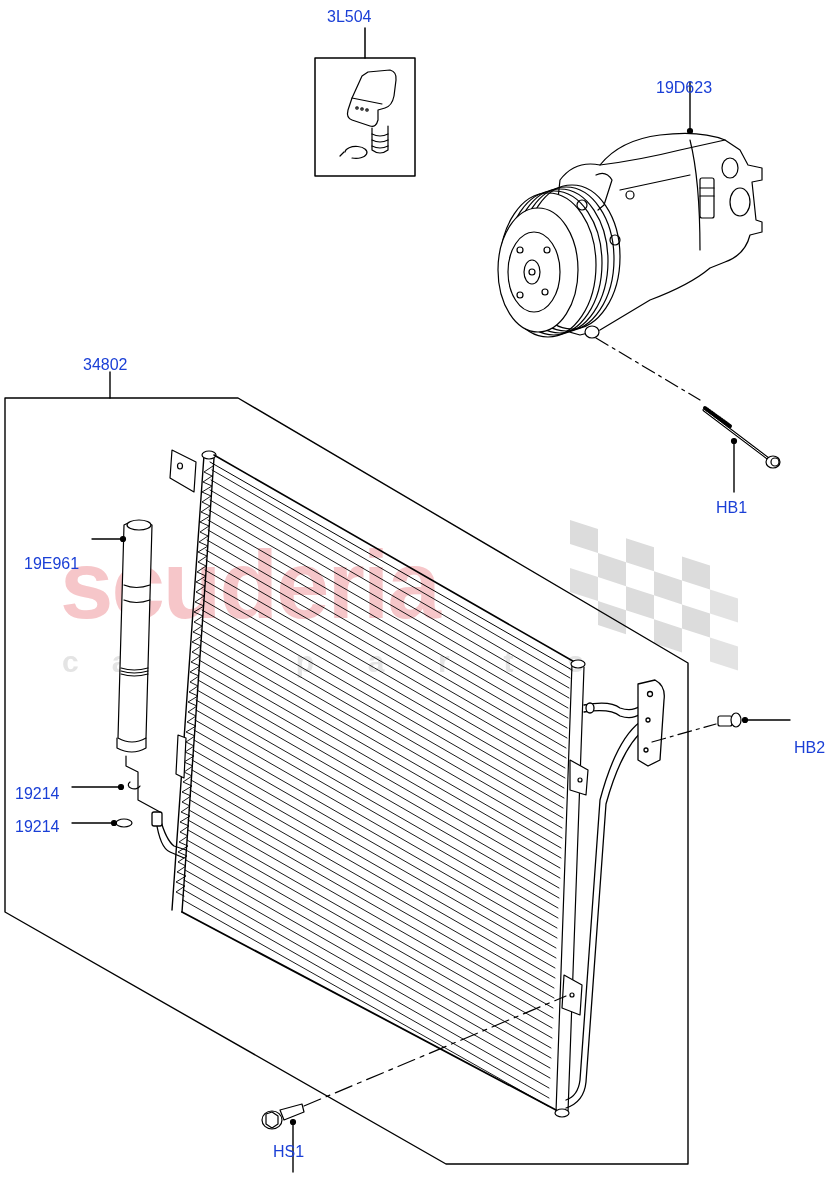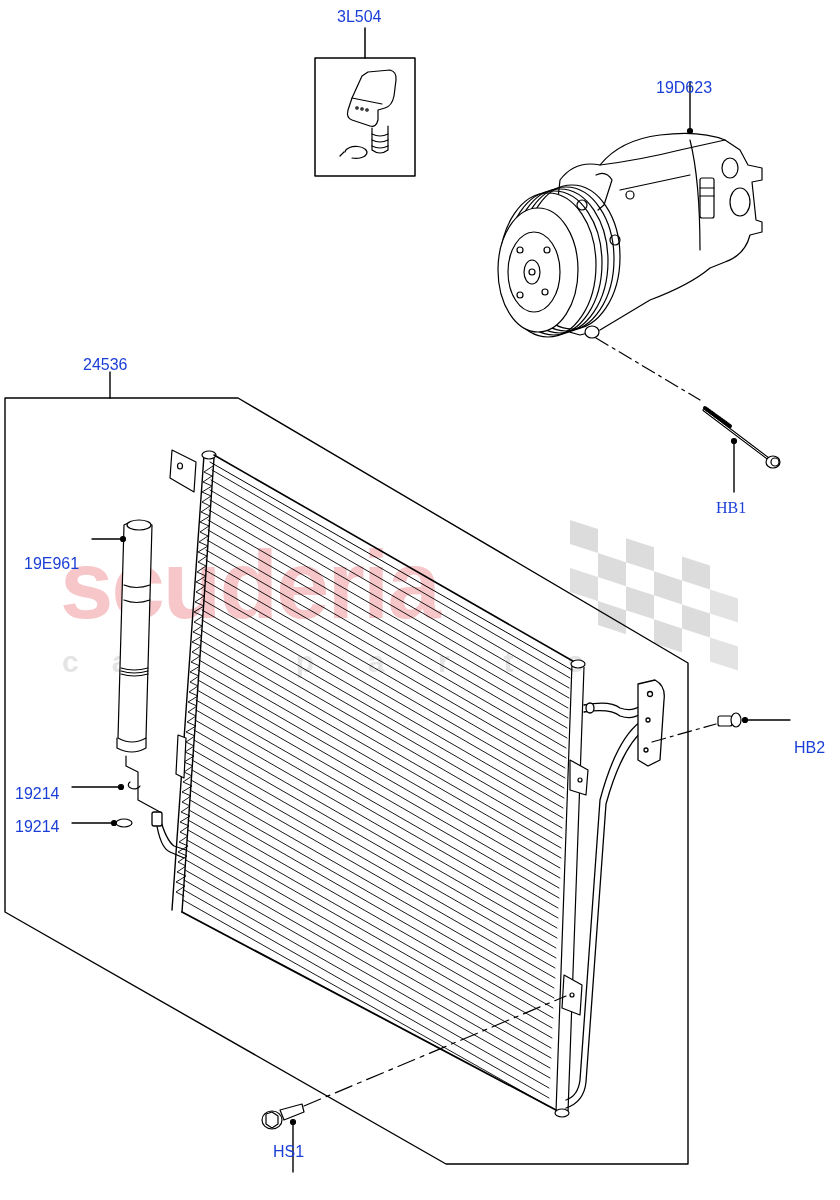--- a/index.html
+++ b/index.html
@@ -188,21 +188,21 @@
       <path d="M304 1106 L566 996" stroke-dasharray="18 6 4 6"></path>
       <path d="M280 1110 L302 1104 L304 1112 L284 1120 Z" fill="#fff"></path>
       <ellipse cx="272" cy="1120" rx="10" ry="9" fill="#fff"></ellipse>
       <path d="M266 1114 L272 1112 L278 1116 L278 1124 L272 1128 L266 1124 Z"></path>
       <line x1="293" y1="1122" x2="293" y2="1172" stroke-width="1.4"></line>
       <circle cx="293" cy="1122" r="2.5" fill="#000"></circle>
     </g>
   </g>
 </svg>
 
-<div class="callout" style="left:337px; top:9px;text-align:right;">3L504</div>
+<div class="callout" style="left:327px; top:9px;text-align:right;">3L504</div>
 <div class="callout" style="left:656px; top:80px;">19D623</div>
-<div class="callout" style="left:83px; top:357px;">24536</div>
+<div class="callout" style="left:83px; top:357px;">34802</div>
 <div class="callout" style="left:24px; top:556px;text-align:center;">19E961</div>
 <div class="callout" style="left:15px; top:786px;">19214</div>
 <div class="callout" style="left:15px; top:819px;">19214</div>
-<div class="callout" style="left:716px; top:500px;font-family:Liberation Serif, serif;">HB1</div>
+<div class="callout" style="left:716px; top:500px;">HB1</div>
 <div class="callout" style="left:794px; top:740px;">HB2</div>
 <div class="callout" style="left:273px; top:1144px;text-align:right;">HS1</div>
 
 </body></html>

